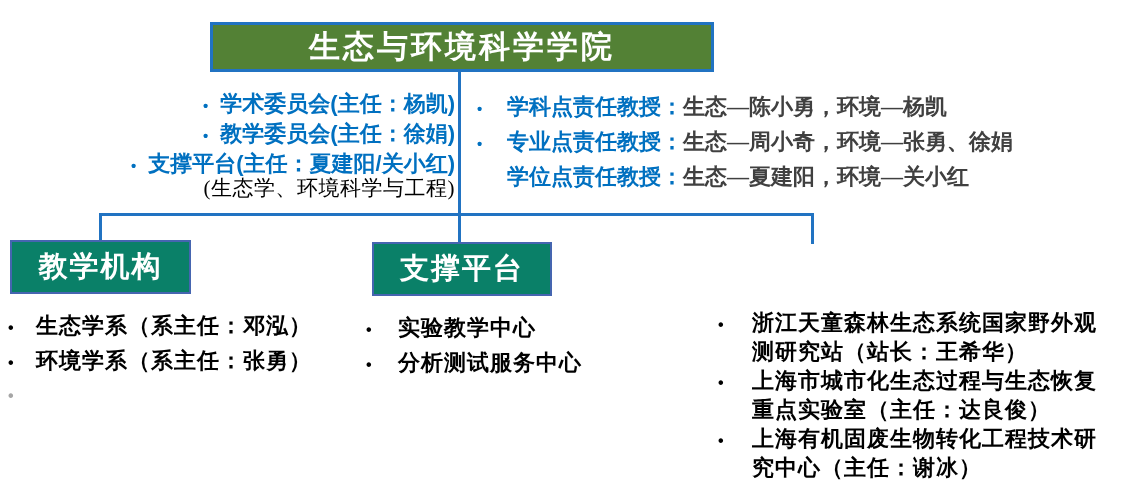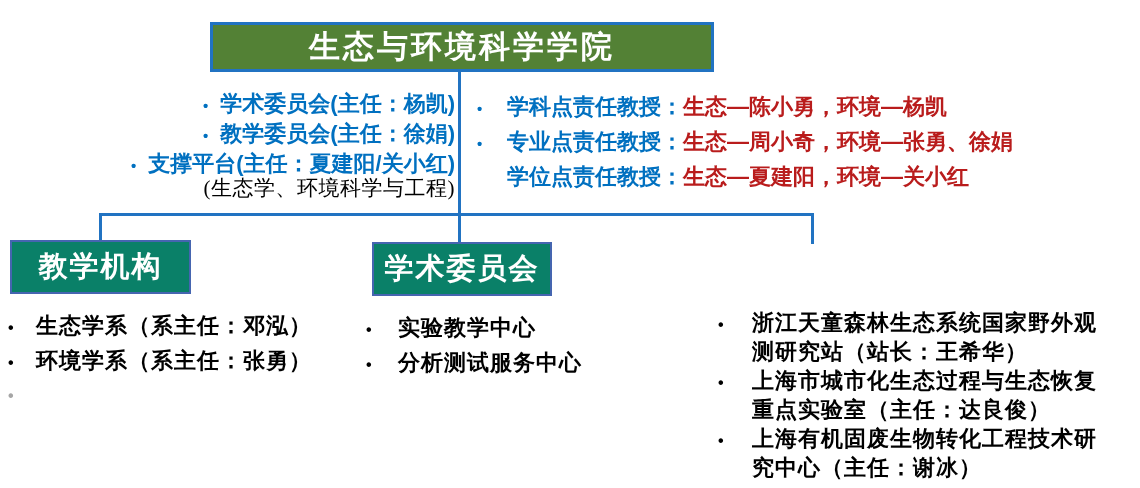--- a/index.html
+++ b/index.html
@@ -41,21 +41,21 @@
     position:absolute; left:0; top:174px; width:455px; text-align:right;
     font-family:"Liberation Serif", serif; font-weight:normal; font-size:21px;
     color:#000; letter-spacing:0.5px;
   }
 
   
   .professors { position:absolute; left:477px; top:90px; }
   .li.professor { display:flex; align-items:baseline; font-size:22px; font-weight:bold; line-height:33px; }
   .li.professor .bullet { flex:0 0 30px; color:var(--accent-blue,#0070C0); font-size:15px; }
   .li.professor .label, .li.professor .sep { color:var(--accent-blue,#0070C0); }
-  .li.professor .value { color:#b91c1c; font-family:Liberation Sans, sans-serif; }
+  .li.professor .value { color:#404040; font-family:Liberation Serif, serif; }
 
   
   .blist { position:absolute; }
   .blist .li {
     display:flex; align-items:baseline;
     font-family:"Liberation Serif", serif; font-weight:bold;
     font-size:22px; color:#000; letter-spacing:1px;
   }
   .blist .bullet { font-family:"Liberation Sans", sans-serif; font-size:16px; letter-spacing:0; }
   .li.muted, .li.muted .bullet { color:var(--muted-gray,#A6A6A6); }
@@ -110,21 +110,21 @@
       <div class="li professor">
         <span class="bullet"></span>
         <span class="li-text"><span class="label">学位点责任教授</span><span class="sep">：</span><span class="value">生态—夏建阳，环境—关小红</span></span>
       </div>
     </div>
 
   <div class="branch-box" style="left:10px;  top:240px; width:177px;">
     <span>教学机构</span>
   </div>
   <div class="branch-box" style="left:372px; top:242px; width:176px;">
-    <span>学术委员会</span>
+    <span>支撑平台</span>
   </div>
 
   <div class="blist list1">
       <div class="li plain">
         <span class="bullet">•</span>
         <span class="li-text">生态学系（系主任：邓泓）</span>
       </div>
       <div class="li plain">
         <span class="bullet">•</span>
         <span class="li-text">环境学系（系主任：张勇）</span>

